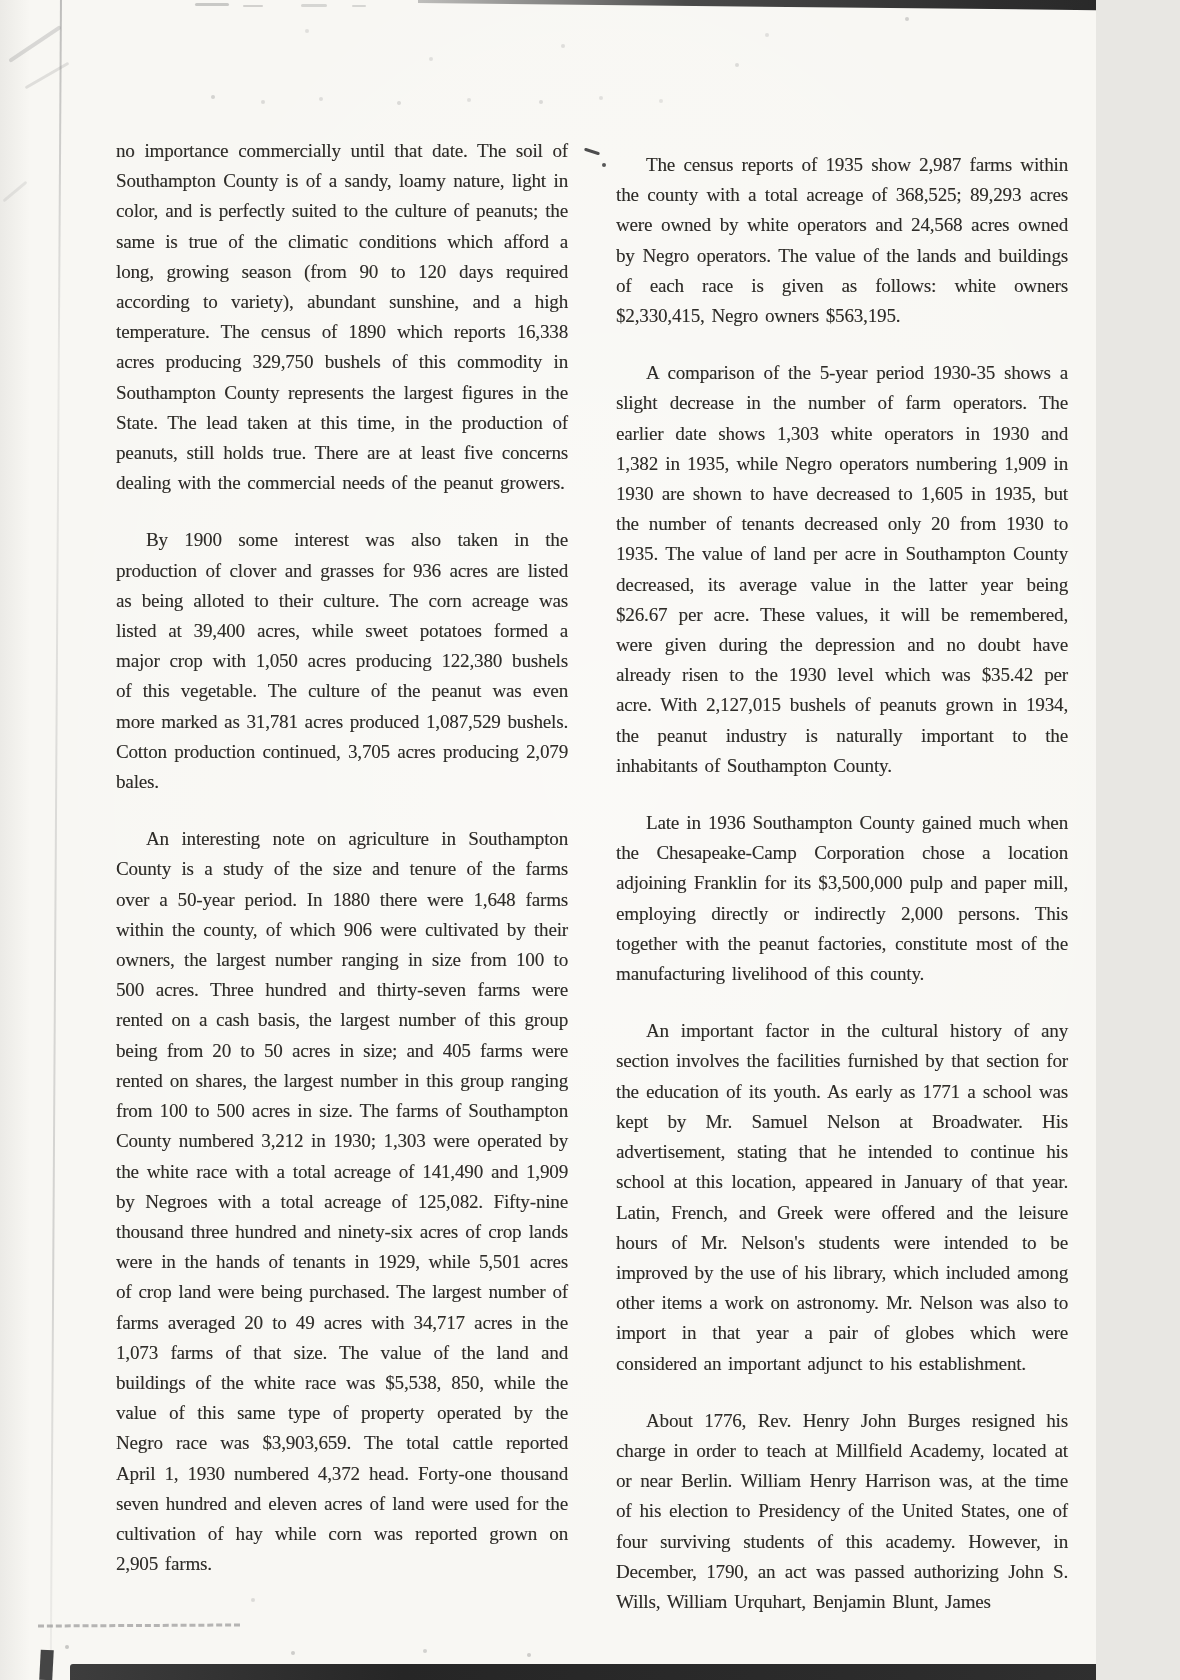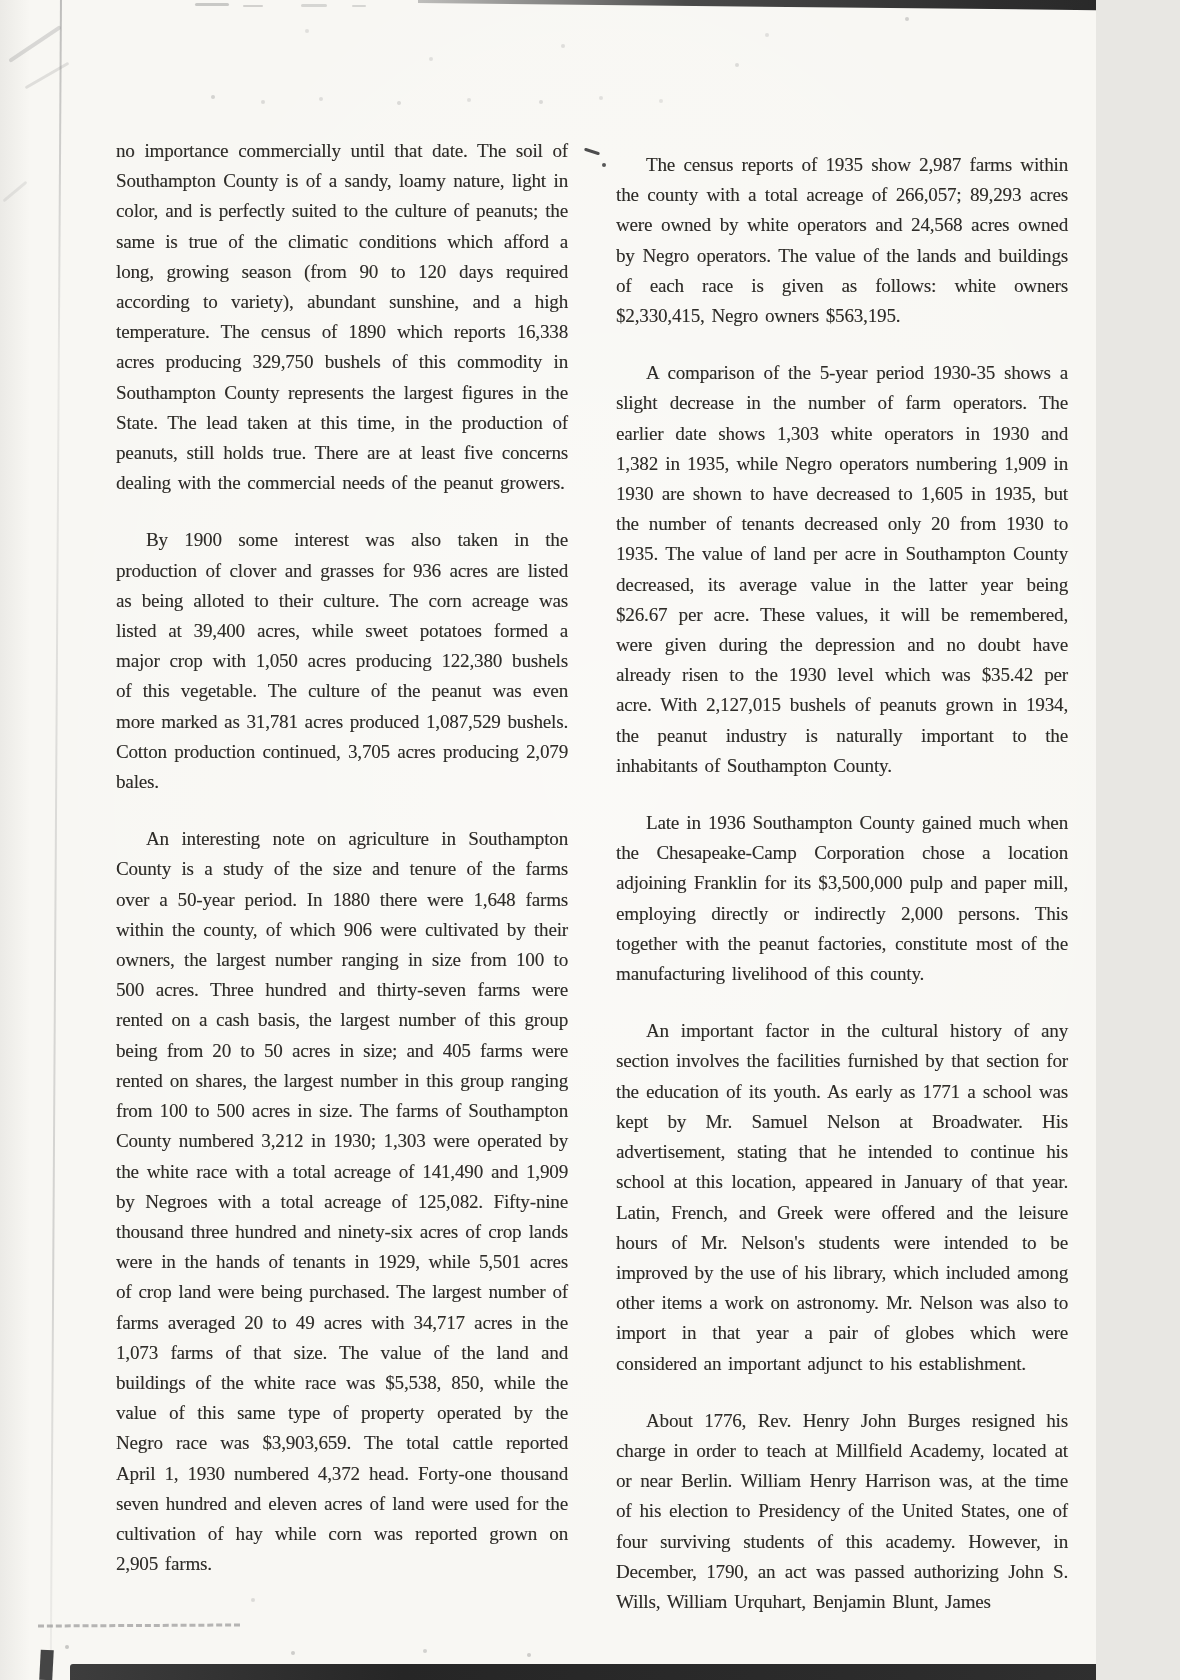--- a/index.html
+++ b/index.html
@@ -123,20 +123,20 @@
   <div class="artifact smudge sm3"></div>
   <div class="artifact speckles"></div>
 
   <div class="col col-left">
     <p>no importance commercially until that date. The soil of Southampton County is of a sandy, loamy nature, light in color, and is perfectly suited to the culture of peanuts; the same is true of the climatic conditions which afford a long, growing season (from 90 to 120 days required according to variety), abundant sunshine, and a high temperature. The census of 1890 which reports 16,338 acres producing 329,750 bushels of this commodity in Southampton County represents the largest figures in the State. The lead taken at this time, in the production of peanuts, still holds true. There are at least five concerns dealing with the commercial needs of the peanut growers.</p>
     <p class="indent">By 1900 some interest was also taken in the production of clover and grasses for 936 acres are listed as being alloted to their culture. The corn acreage was listed at 39,400 acres, while sweet potatoes formed a major crop with 1,050 acres producing 122,380 bushels of this vegetable. The culture of the peanut was even more marked as 31,781 acres produced 1,087,529 bushels. Cotton production continued, 3,705 acres producing 2,079 bales.</p>
     <p class="indent">An interesting note on agriculture in Southampton County is a study of the size and tenure of the farms over a 50-year period. In 1880 there were 1,648 farms within the county, of which 906 were cultivated by their owners, the largest number ranging in size from 100 to 500 acres. Three hundred and thirty-seven farms were rented on a cash basis, the largest number of this group being from 20 to 50 acres in size; and 405 farms were rented on shares, the largest number in this group ranging from 100 to 500 acres in size. The farms of Southampton County numbered 3,212 in 1930; 1,303 were operated by the white race with a total acreage of 141,490 and 1,909 by Negroes with a total acreage of 125,082. Fifty-nine thousand three hundred and ninety-six acres of crop lands were in the hands of tenants in 1929, while 5,501 acres of crop land were being purchased. The largest number of farms averaged 20 to 49 acres with 34,717 acres in the 1,073 farms of that size. The value of the land and buildings of the white race was $5,538, 850, while the value of this same type of property operated by the Negro race was $3,903,659. The total cattle reported April 1, 1930 numbered 4,372 head. Forty-one thousand seven hundred and eleven acres of land were used for the cultivation of hay while corn was reported grown on 2,905 farms.</p>
   </div>
 
   <div class="col col-right">
-    <p class="indent">The census reports of 1935 show 2,987 farms within the county with a total acreage of 266,057; 89,293 acres were owned by white operators and 24,568 acres owned by Negro operators. The value of the lands and buildings of each race is given as follows: white owners $2,330,415, Negro owners $563,195.</p>
+    <p class="indent">The census reports of 1935 show 2,987 farms within the county with a total acreage of 368,525; 89,293 acres were owned by white operators and 24,568 acres owned by Negro operators. The value of the lands and buildings of each race is given as follows: white owners $2,330,415, Negro owners $563,195.</p>
     <p class="indent">A comparison of the 5-year period 1930-35 shows a slight decrease in the number of farm operators. The earlier date shows 1,303 white operators in 1930 and 1,382 in 1935, while Negro operators numbering 1,909 in 1930 are shown to have decreased to 1,605 in 1935, but the number of tenants decreased only 20 from 1930 to 1935. The value of land per acre in Southampton County decreased, its average value in the latter year being $26.67 per acre. These values, it will be remembered, were given during the depression and no doubt have already risen to the 1930 level which was $35.42 per acre. With 2,127,015 bushels of peanuts grown in 1934, the peanut industry is naturally important to the inhabitants of Southampton County.</p>
     <p class="indent">Late in 1936 Southampton County gained much when the Chesapeake-Camp Corporation chose a location adjoining Franklin for its $3,500,000 pulp and paper mill, employing directly or indirectly 2,000 persons. This together with the peanut factories, constitute most of the manufacturing livelihood of this county.</p>
     <p class="indent">An important factor in the cultural history of any section involves the facilities furnished by that section for the education of its youth. As early as 1771 a school was kept by Mr. Samuel Nelson at Broadwater. His advertisement, stating that he intended to continue his school at this location, appeared in January of that year. Latin, French, and Greek were offered and the leisure hours of Mr. Nelson's students were intended to be improved by the use of his library, which included among other items a work on astronomy. Mr. Nelson was also to import in that year a pair of globes which were considered an important adjunct to his establishment.</p>
     <p class="indent">About 1776, Rev. Henry John Burges resigned his charge in order to teach at Millfield Academy, located at or near Berlin. William Henry Harrison was, at the time of his election to Presidency of the United States, one of four surviving students of this academy. However, in December, 1790, an act was passed authorizing John S. Wills, William Urquhart, Benjamin Blunt, James</p>
   </div>
 
 </div>
 
 </body></html>

